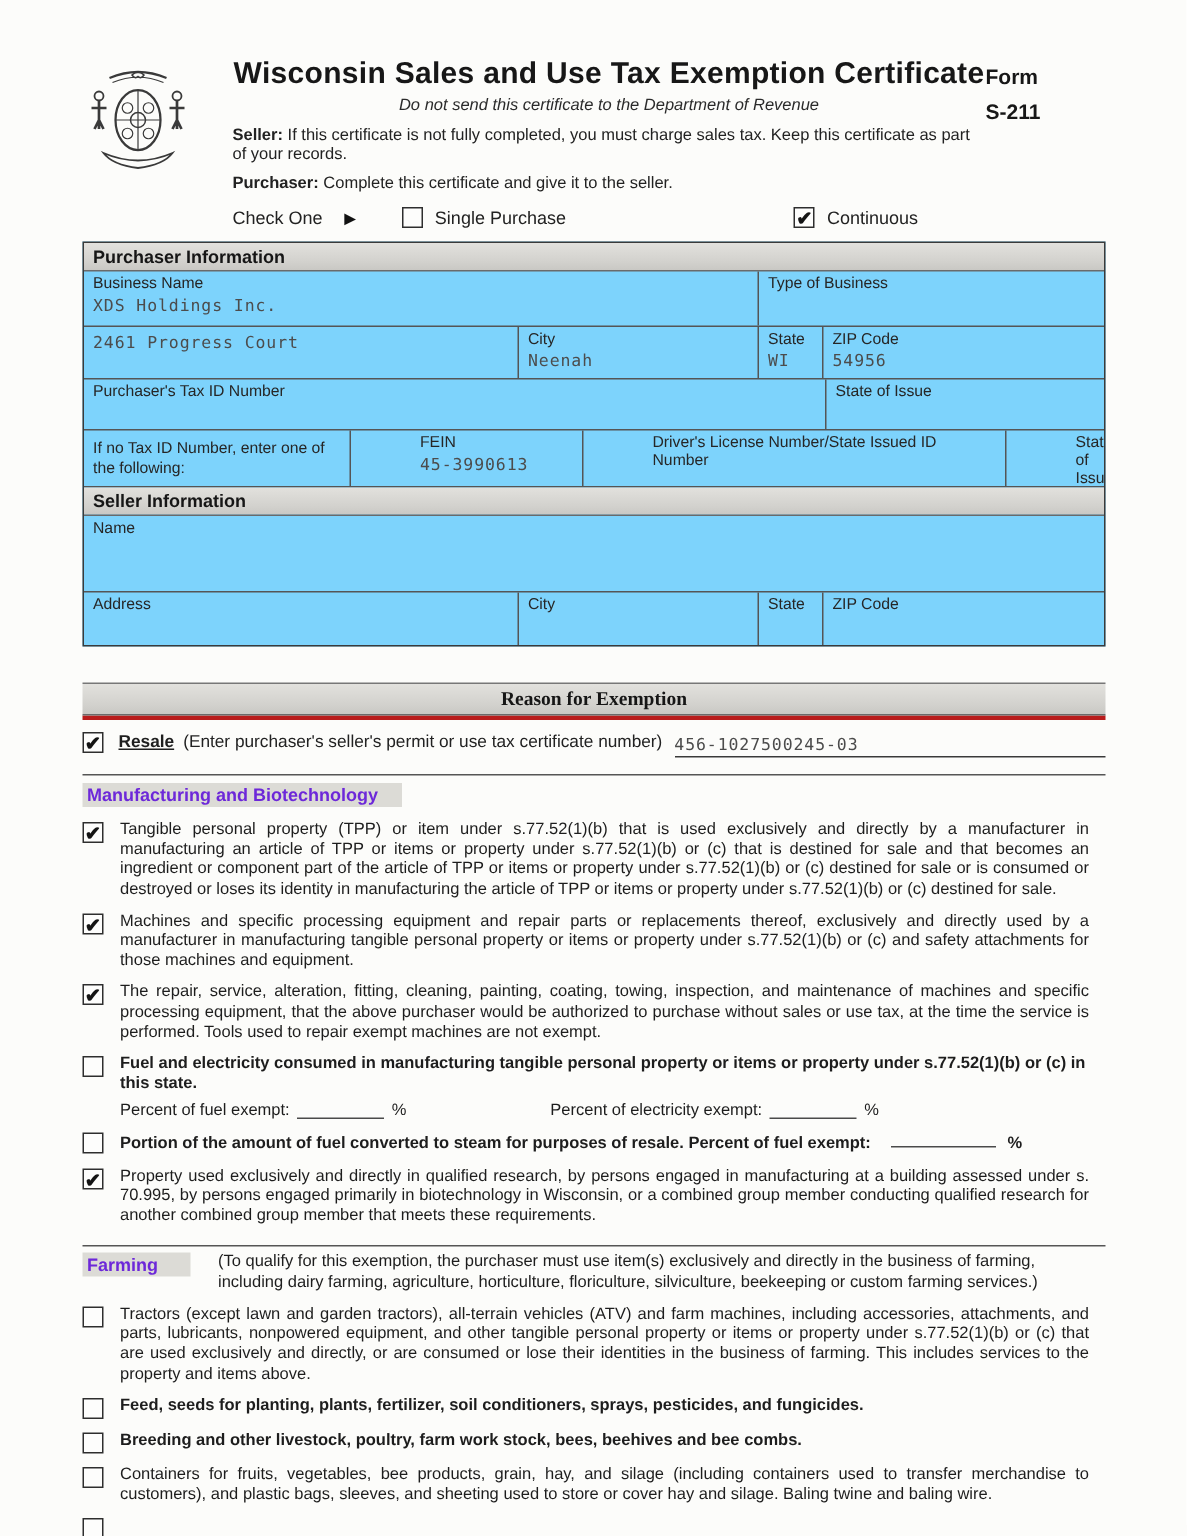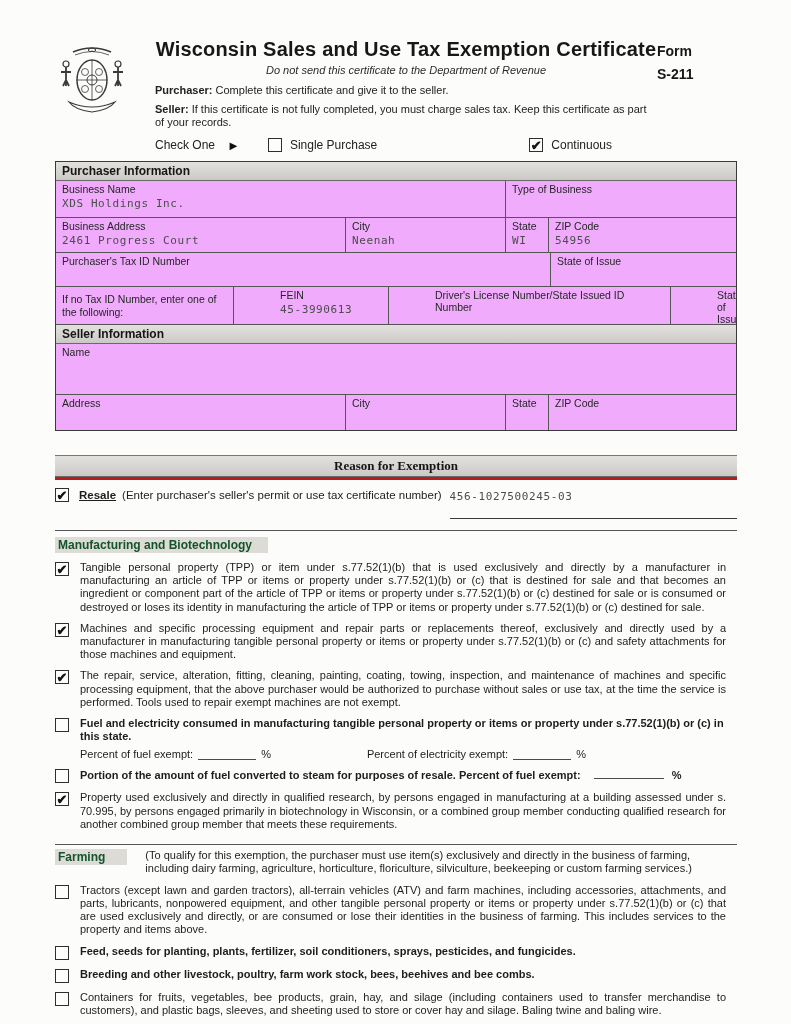--- a/index.html
+++ b/index.html
@@ -24,21 +24,21 @@
   .arrow { font-size:13px; margin-left:12px; color:#111; }
   .cb {
     display:inline-block; flex:0 0 auto; width:14px; height:14px;
     border:1.5px solid #2e2e2e; background:#fdfdfc;
     text-align:center; font-size:13px; line-height:13px; font-weight:bold; color:#141414;
   }
   .check-one-row .cb.sp { margin-left:28px; }
   .check-one-row .cb.ct { margin-left:152px; }
   .check-one-row .cblabel { margin-left:8px; }
   
-  .info-box { margin-top:9px; border:1.5px solid #3a3a3a; background:#f0abfc; }
+  .info-box { margin-top:9px; border:1.5px solid #3a3a3a; background:#7dd3fc; }
   .bar {
     background:linear-gradient(180deg,#e2e1dd 0%,#d2d1cd 70%,#c9c8c4 100%);
     font-size:12px; font-weight:bold; color:#161616;
     padding:2px 6px 2px; border-bottom:1px solid #6a6a6a;
   }
   .bar.center { text-align:center; font-size:13px; }
   .grid-row { display:grid; border-bottom:1px solid #555; }
   .grid-row:last-child { border-bottom:none; }
   .cell { border-right:1px solid #555; padding:2px 6px 3px; overflow:hidden; }
   .cell:last-child { border-right:none; }
@@ -51,25 +51,25 @@
   .r-addr { grid-template-columns:290px 160px 43px 1fr; height:35px; }
   .r-tax  { grid-template-columns:495px 1fr; height:34px; }
   .r-alt  { grid-template-columns:178px 115px 242px 1fr; height:38px;gap:40px; }
   .r-sname{ grid-template-columns:1fr; height:51px; }
   .small2 { font-size:10.5px; line-height:12.5px; padding-top:4px; }
   
   .reason-bar { margin-top:24px; border-top:1px solid #777; border-bottom:3px solid #b91c1c;font-family:Liberation Serif, serif; }
   .resale-row { display:flex; align-items:flex-start; margin-top:8px; font-size:11.5px; }
   .resale-row .rlabel { font-weight:bold; margin:1px 6px 0 10px;text-decoration:underline; }
   .resale-row .rhint { margin-top:1px; color:#222; }
-  .resale-line { flex:1; border-bottom:1.2px solid #3a3a3a; margin-left:8px; padding-bottom:15px; }
+  .resale-line { flex:1; border-bottom:1.2px solid #3a3a3a; margin-left:8px; padding-bottom:1px; }
   .subsec { margin-top:11px; border-top:1px solid #555; padding-top:4px; }
   .subhdr {
     display:inline-block; background:#dcdbd6; font-size:12px; font-weight:bold;
-    color:#14532d; padding:1px 16px 1px 3px;
+    color:#6d28d9; padding:1px 16px 1px 3px;
   }
   .item { display:flex; align-items:flex-start; margin-top:8px; }
   .item .cb { margin-top:1px; }
   .itext {
     margin-left:11px; font-size:11px; line-height:13.2px; color:#1d1d1d;
     text-align:justify; width:646px;
   }
   .itext.nojust { text-align:left;font-weight:bold; }
   .pct-line { display:flex; align-items:flex-end; font-size:11px; margin:5px 0 0 11px; color:#1d1d1d; }
   .blank { display:inline-block; width:58px; border-bottom:1px solid #4a4a4a; height:11px; margin:0 5px; }
@@ -100,22 +100,22 @@
         <circle cx="63" cy="22" r="3" stroke-width="1.2"></circle>
         <path d="M63 25 L63 44 M58 30 L68 30 M60 44 L63 38 L66 44" stroke-width="1.8"></path>
         <path d="M14 60 Q37 70 60 60 Q54 68 37 70 Q20 68 14 60 Z" stroke-width="1.2"></path>
         <path d="M33 8 Q37 4 41 8 Q39 11 37 9 Q35 11 33 8 Z" stroke-width="1"></path>
       </svg>
     </div>
     <div class="hdr-center">
       <div class="form-title">Wisconsin Sales and Use Tax Exemption Certificate</div>
       <div class="form-subtitle">Do not send this certificate to the Department of Revenue</div>
       <div class="intro">
+        <div class="ln"><b>Seller:</b> <span>If this certificate is not fully completed, you must charge sales tax. Keep this certificate as part of your records.</span></div>
         <div class="ln"><b>Purchaser:</b> <span>Complete this certificate and give it to the seller.</span></div>
-        <div class="ln"><b>Seller:</b> <span>If this certificate is not fully completed, you must charge sales tax. Keep this certificate as part of your records.</span></div>
         <div class="check-one-row">
           <span>Check One</span>
           <span class="arrow">►</span>
           <span class="cb sp"></span>
           <span class="cblabel">Single Purchase</span>
           <span class="cb ct">✔</span>
           <span class="cblabel">Continuous</span>
         </div>
       </div>
     </div>
@@ -134,21 +134,20 @@
         <div class="fvalue">XDS Holdings Inc.</div>
       </div>
       <div class="cell">
         <div class="flabel">Type of Business</div>
         <div class="fvalue"></div>
       </div>
     </div>
 
     <div class="grid-row r-addr">
       <div class="cell">
-        <div class="flabel">Business Address</div>
         <div class="fvalue">2461 Progress Court</div>
       </div>
       <div class="cell">
         <div class="flabel">City</div>
         <div class="fvalue">Neenah</div>
       </div>
       <div class="cell">
         <div class="flabel">State</div>
         <div class="fvalue">WI</div>
       </div>

